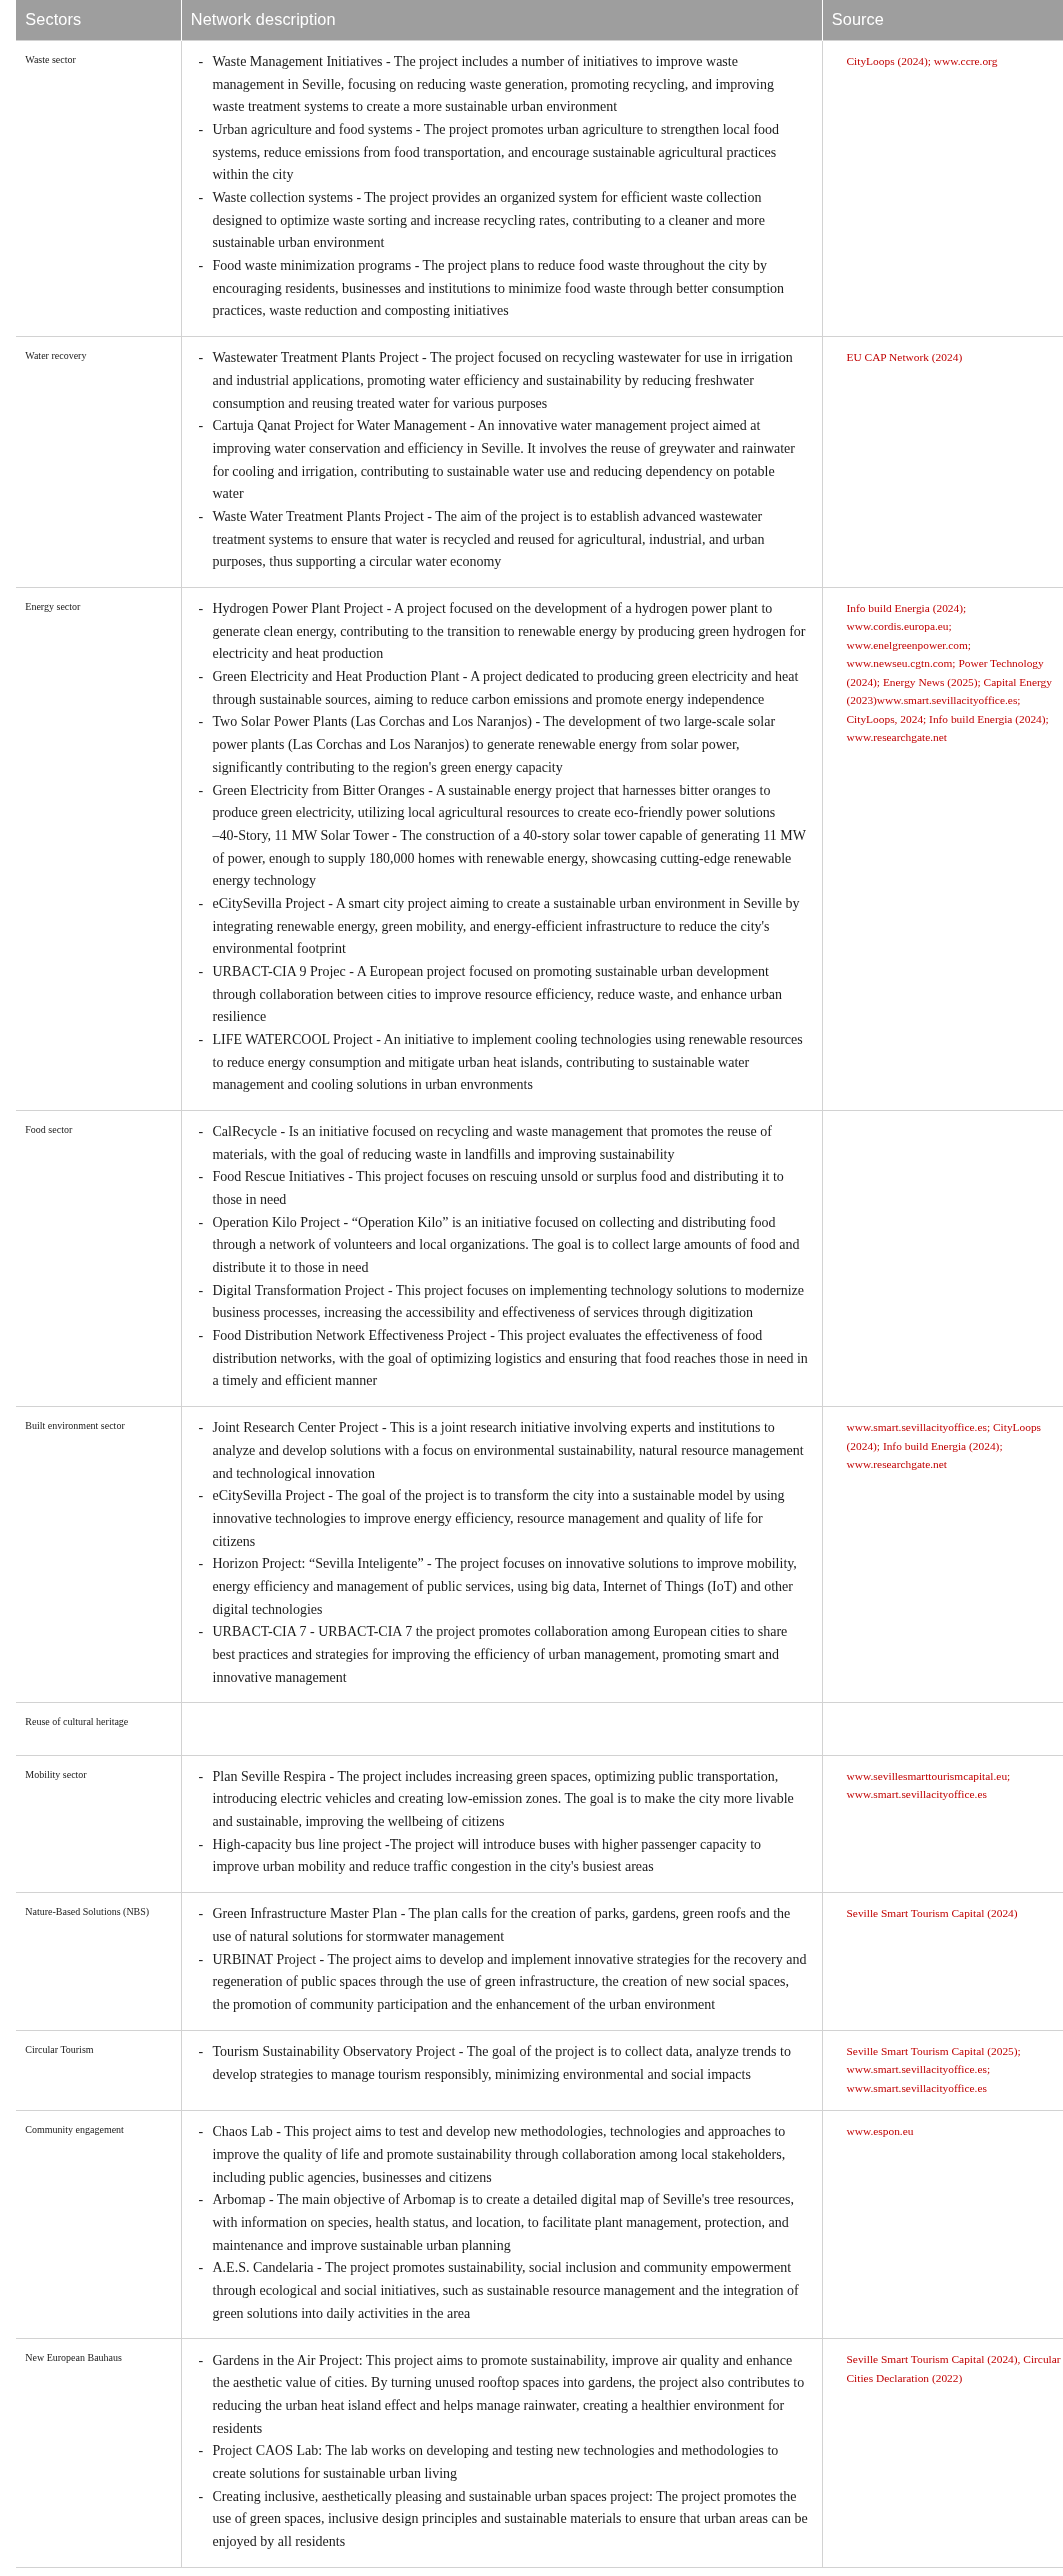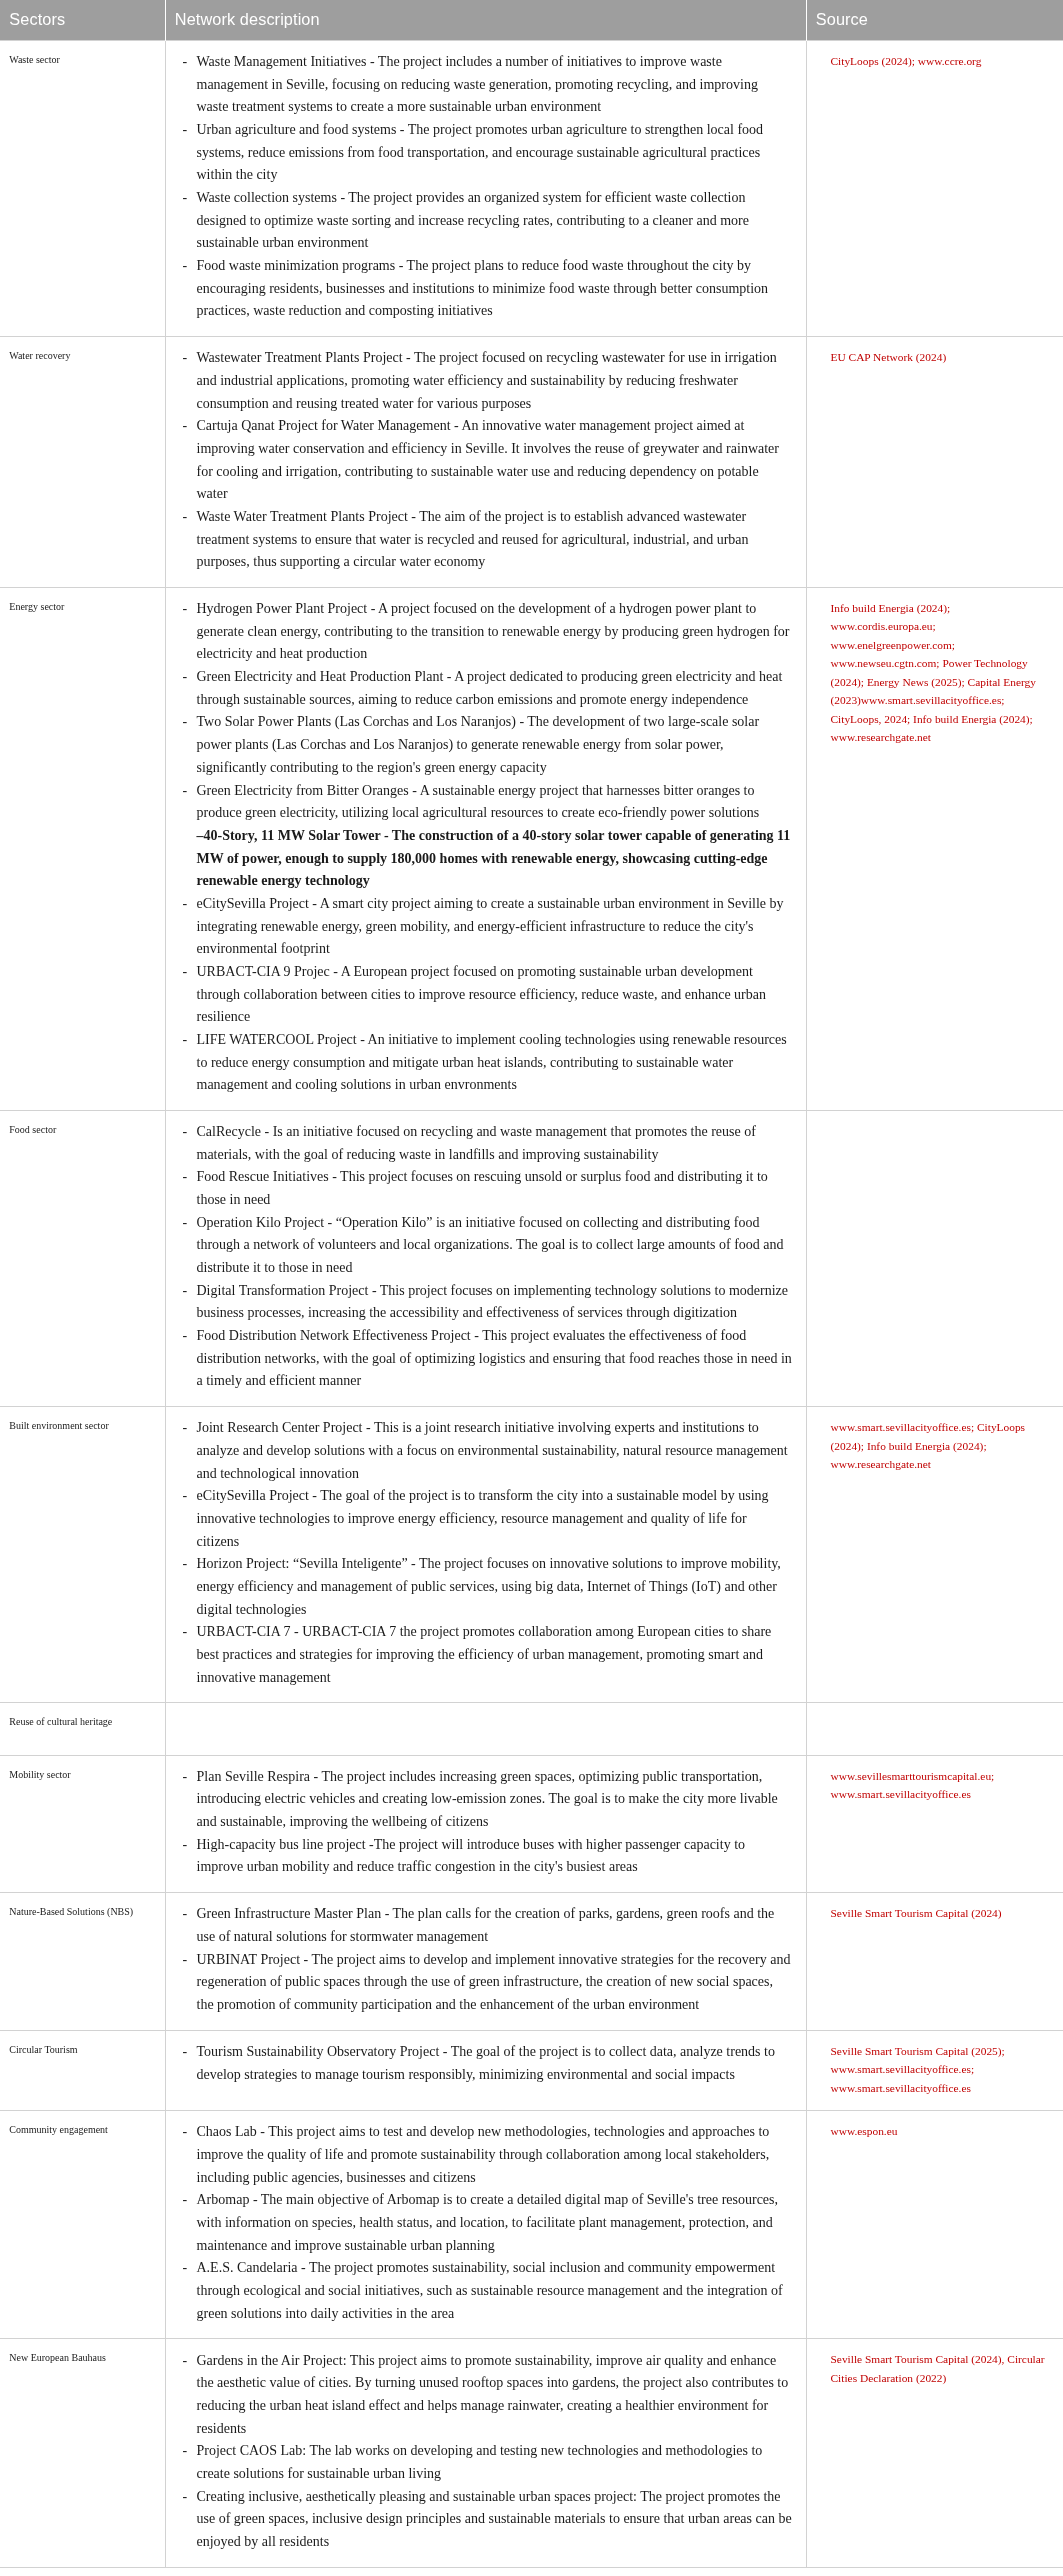--- a/index.html
+++ b/index.html
@@ -9,20 +9,21 @@
     background: #ffffff;
   }
   body {
     font-family: "Liberation Serif", "DejaVu Serif", serif;
     color: #1a1a1a;
     width: 1063px;
   }
   .table-wrap {
     width: 961px;
     box-sizing: border-box;
+    margin-left: 16px;
   }
   table.sectors-table {
     width: 1063px;
     border-collapse: collapse;
     table-layout: fixed;
   }
   table.sectors-table col.col-sectors { width: 165px; }
   table.sectors-table col.col-desc    { width: 641px; }
   table.sectors-table col.col-source  { width: 257px; }
 
@@ -82,21 +83,20 @@
     text-align: left;
   }
   ul.bullets > li::before {
     content: "-";
     position: absolute;
     left: 1.9px;
     top: 0;
   }
   ul.bullets > li.nodash {
     padding-left: 16px;
-    font-weight: bold;
   }
   ul.bullets > li.nodash::before {
     content: "";
   }
   .empty-cell-filler { display: block; min-height: 28px; }
 </style>
 </head>
 <body>
 
 <div class="table-wrap">

